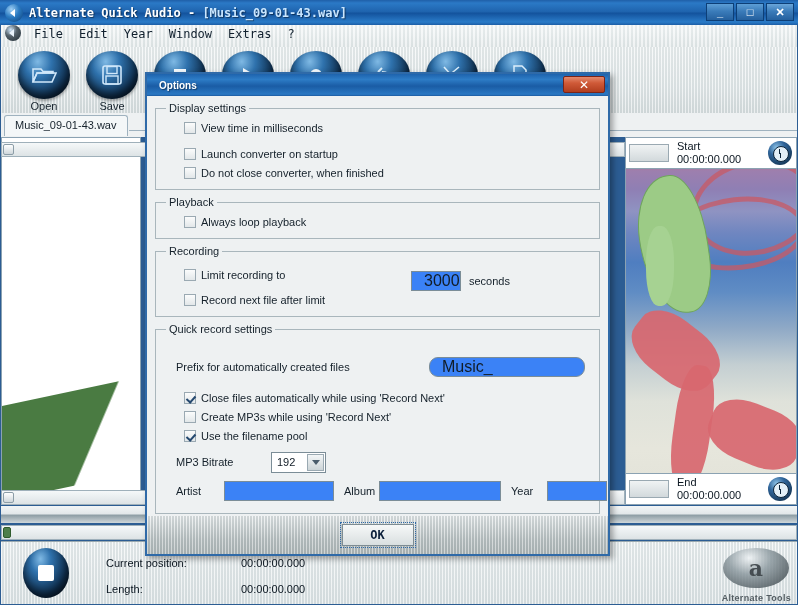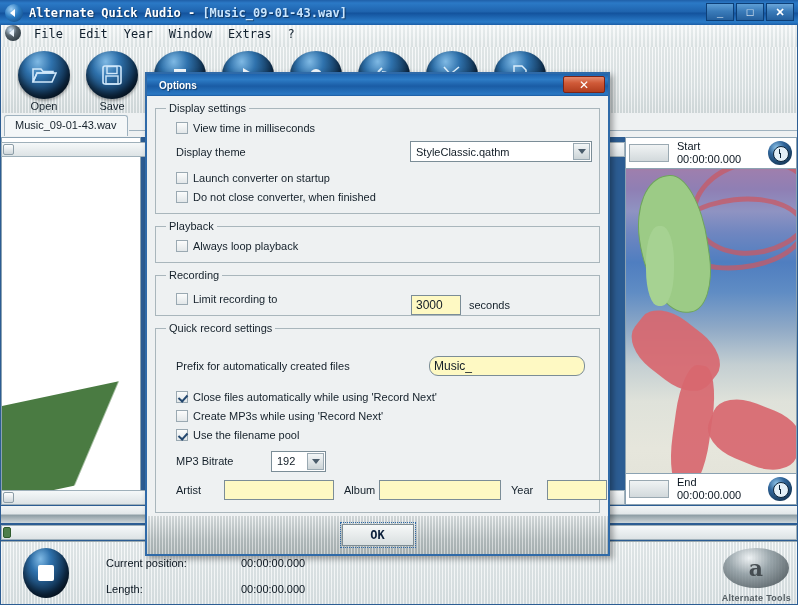--- a/index.html
+++ b/index.html
@@ -364,40 +364,40 @@
 
   fieldset.grp {
     border: 1px solid #a9b6bc; margin: 0 0 6px 0; padding: 4px 8px 7px 8px;
     background: transparent;
   }
   fieldset.grp > legend {
     font-size: 11px; color: #14202a; padding: 0 3px; margin-left: 2px;
   }
 
   .row { display: flex; align-items: center; min-height: 19px; }
-  .cbrow { display: flex; align-items: center; height: 19px; margin-left: 12px; }
+  .cbrow { display: flex; align-items: center; height: 19px; margin-left: 20px; }
   .cb {
     width: 12px; height: 12px; margin-right: 5px; flex: none;
     border: 1px solid #9aa9b2;
     background: linear-gradient(to bottom, #fbfcfc, #e2e7e9);
     position: relative;
   }
   .cb.checked::after {
     content: "";
     position: absolute; left: 3px; top: 1px;
     width: 4px; height: 7px;
     border: solid #24486f; border-width: 0 2px 2px 0;
     transform: rotate(42deg);
   }
   .cb-lbl { font-size: 11px; color: #14202a; white-space: nowrap; }
   .lbl { font-size: 11px; color: #14202a; white-space: nowrap; }
 
   .txtin {
-    background: #fef9c3; border: 1px solid #7b8d97;
-    height: 20px; padding: 0 4px; font-size: 12px; color: #111c26;
+    background: #3b82f6; border: 1px solid #7b8d97;
+    height: 20px; padding: 0 12px; font-size: 16px; color: #111c26;
     display: flex; align-items: center; overflow: hidden; white-space: nowrap;
     font-family: "Liberation Sans", sans-serif;
   }
   .combo {
     background: #ffffff; border: 1px solid #7b8d97;
     height: 21px; display: flex; align-items: center; position: relative;
     padding-left: 5px; font-size: 11px; color: #111c26;
   }
   .combo .arrow {
     position: absolute; right: 1px; top: 1px; bottom: 1px; width: 17px;
@@ -598,29 +598,20 @@
     <div class="dlg-body">
 
       <fieldset class="grp">
         <legend>Display settings</legend>
 
         <div class="cbrow">
           <span class="cb"></span>
           <span class="cb-lbl">View time in milliseconds</span>
         </div>
 
-        <div class="row" style="margin-left:12px; margin-top:5px;">
-          <span class="lbl">Display theme</span>
-          <div class="combo" style="position:absolute; left:263px; width:182px;">
-            <span>StyleClassic.qathm</span>
-            <span class="arrow">
-                <i></i>
-              </span>
-          </div>
-        </div>
 
         <div class="cbrow" style="margin-top:7px;">
           <span class="cb"></span>
           <span class="cb-lbl">Launch converter on startup</span>
         </div>
 
         <div class="cbrow">
           <span class="cb"></span>
           <span class="cb-lbl">Do not close converter, when finished</span>
         </div>
@@ -640,20 +631,24 @@
         <div class="cbrow" style="margin-top:4px;">
           <span class="cb"></span>
           <span class="cb-lbl">Limit recording to</span>
         </div>
 
         <div class="txtin" style="position:absolute; left:255px; top:14px; width:50px;">
           <span>3000</span>
         </div>
         <span class="lbl" style="position:absolute; left:313px; top:18px;">seconds</span>
 
+        <div class="cbrow" style="margin-top:6px;">
+          <span class="cb"></span>
+          <span class="cb-lbl">Record next file after limit</span>
+        </div>
       </fieldset>
 
       <fieldset class="grp" style="position:relative; padding-bottom:10px;">
         <legend>Quick record settings</legend>
 
 
         <div class="row" style="margin-left:12px; margin-top:16px; position:relative; height:24px;">
           <span class="lbl">Prefix for automatically created files</span>
           <div class="txtin" style="position:absolute; left:253px; width:156px;border-radius:9px;">
             <span>Music_</span>

